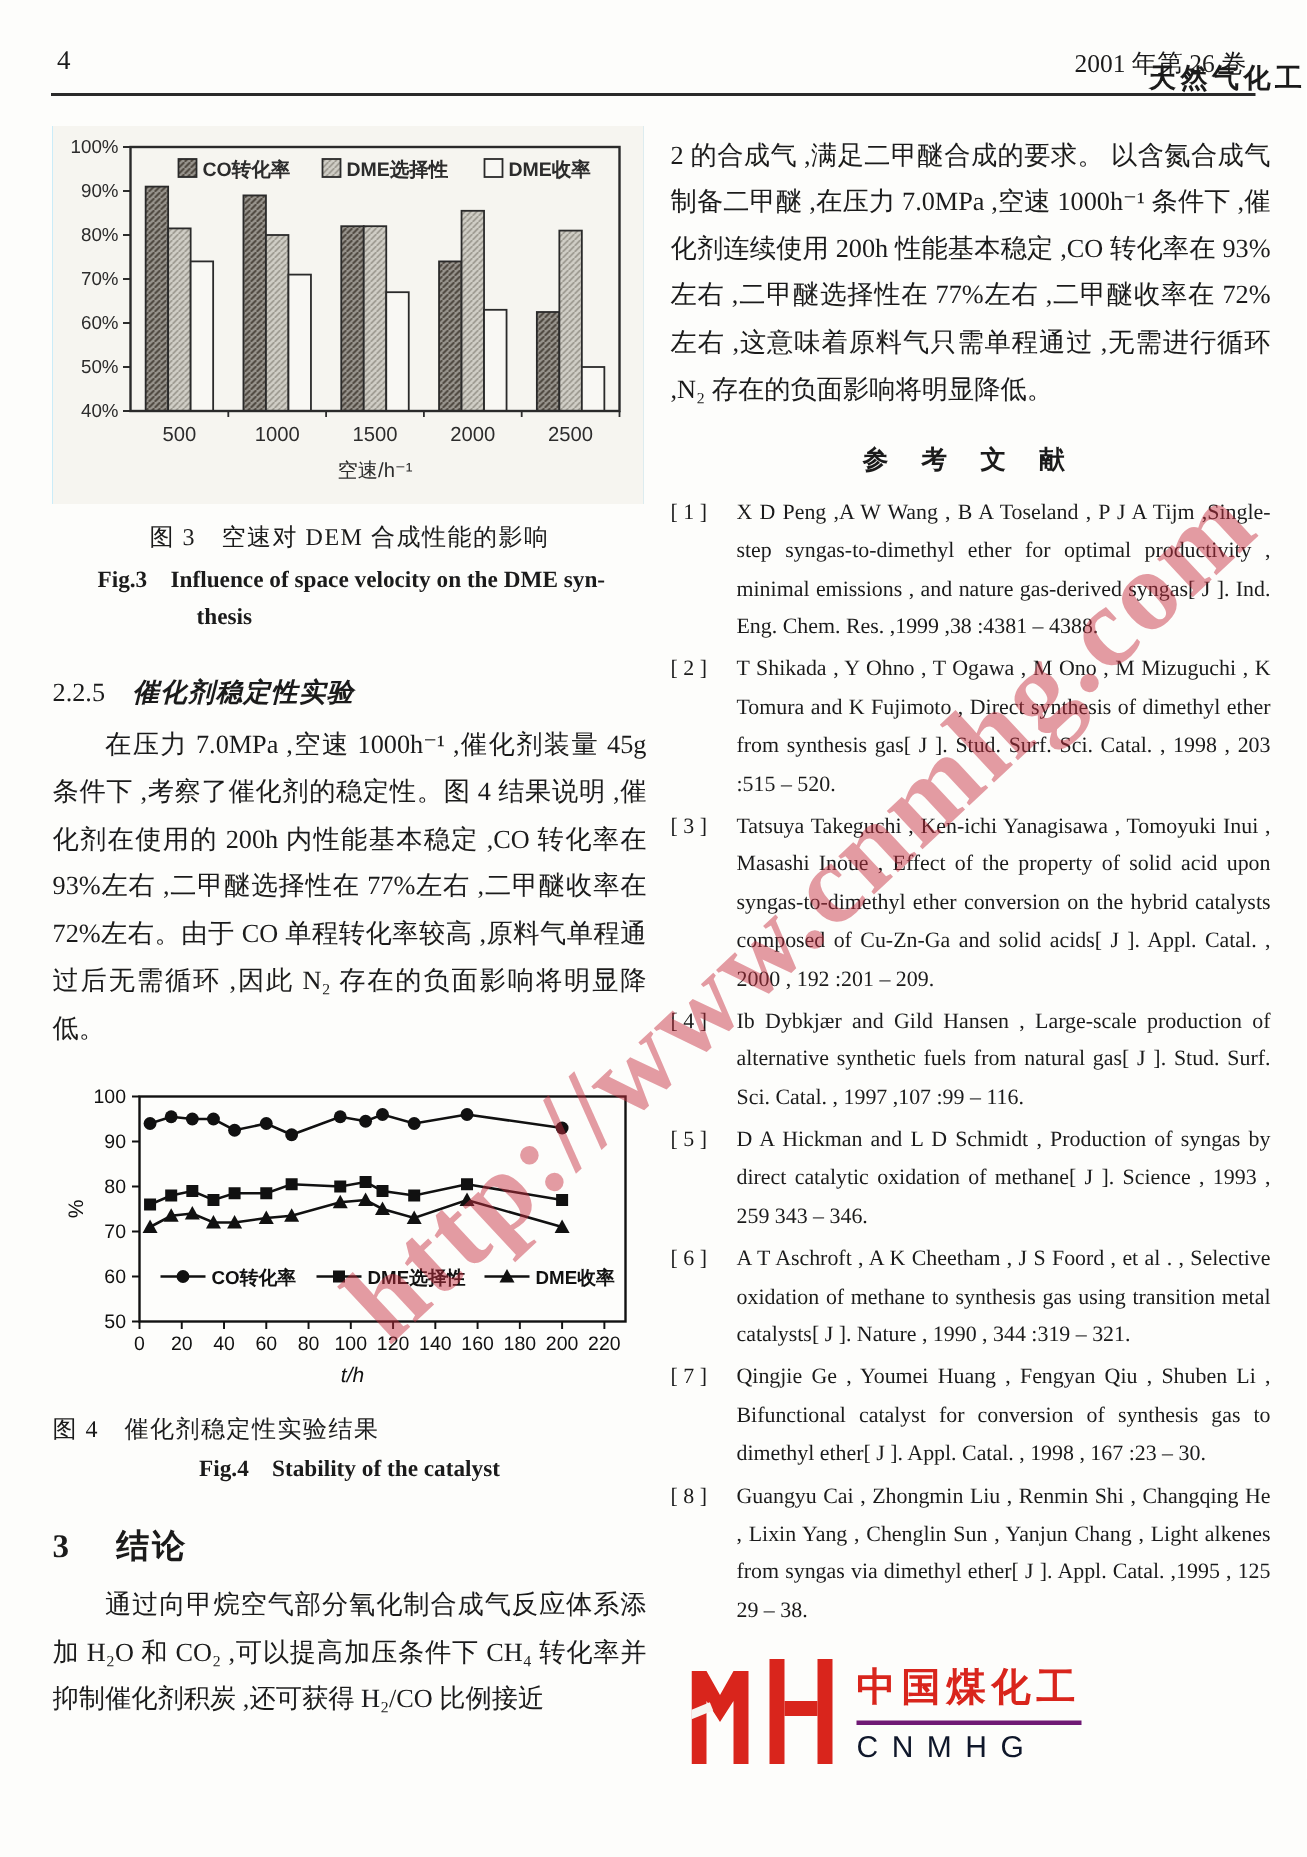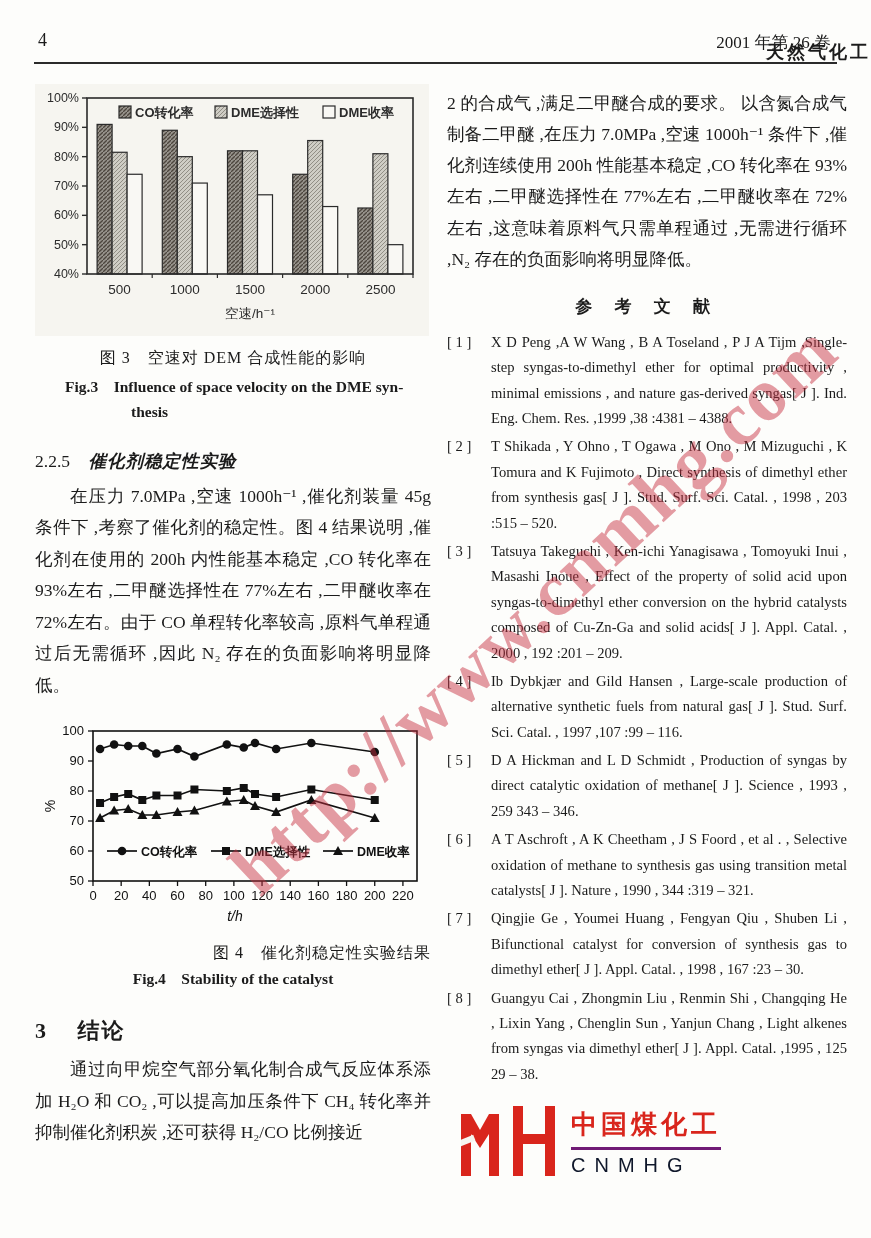--- a/index.html
+++ b/index.html
@@ -12,21 +12,21 @@
   .hdr-rule{position:absolute;left:34px;right:34px;top:62px;border-top:2px solid #2a2a2a;}
   
   .col-left{position:absolute;left:35px;top:84px;width:396px;}
   .col-right{position:absolute;left:447px;top:88px;width:400px;}
   
   .fig3-wrap{width:394px;height:252px;background:#7dd3fc;box-shadow:0 0 0 1px #eceae3 inset;}
   .fig4-wrap{width:394px;height:206px;margin-top:22px;}
   .caption-cn{text-align:center;font-size:16px;margin-top:12px;letter-spacing:1px;}
   .caption-en{font-weight:bold;font-size:15.5px;margin-top:6px;padding-left:30px;line-height:1.6;}
   .caption-en .l2{display:block;margin-left:66px;}
-  .caption-cn4{text-align:right;font-size:16px;margin-top:14px;letter-spacing:1px;}
+  .caption-cn4{text-align:left;font-size:16px;margin-top:14px;letter-spacing:1px;}
   .caption-en4{text-align:center;font-weight:bold;font-size:15.5px;margin-top:5px;}
   
   .sec225{margin-top:24px;font-size:17.5px;}
   .sec225 .num{font-weight:500;}
   .sec225 .ttl{font-weight:bold;font-style:italic;margin-left:14px;letter-spacing:1px;}
   .para{font-size:17.5px;line-height:1.8;text-align:justify;margin-top:8px;text-indent:2em;}
   .para-nolead{font-size:17.5px;line-height:1.78;text-align:justify;text-indent:0;}
   .sec3{margin-top:26px;font-size:22px;font-weight:bold;}
   .sec3 .ttl{margin-left:26px;letter-spacing:2px;}
   

